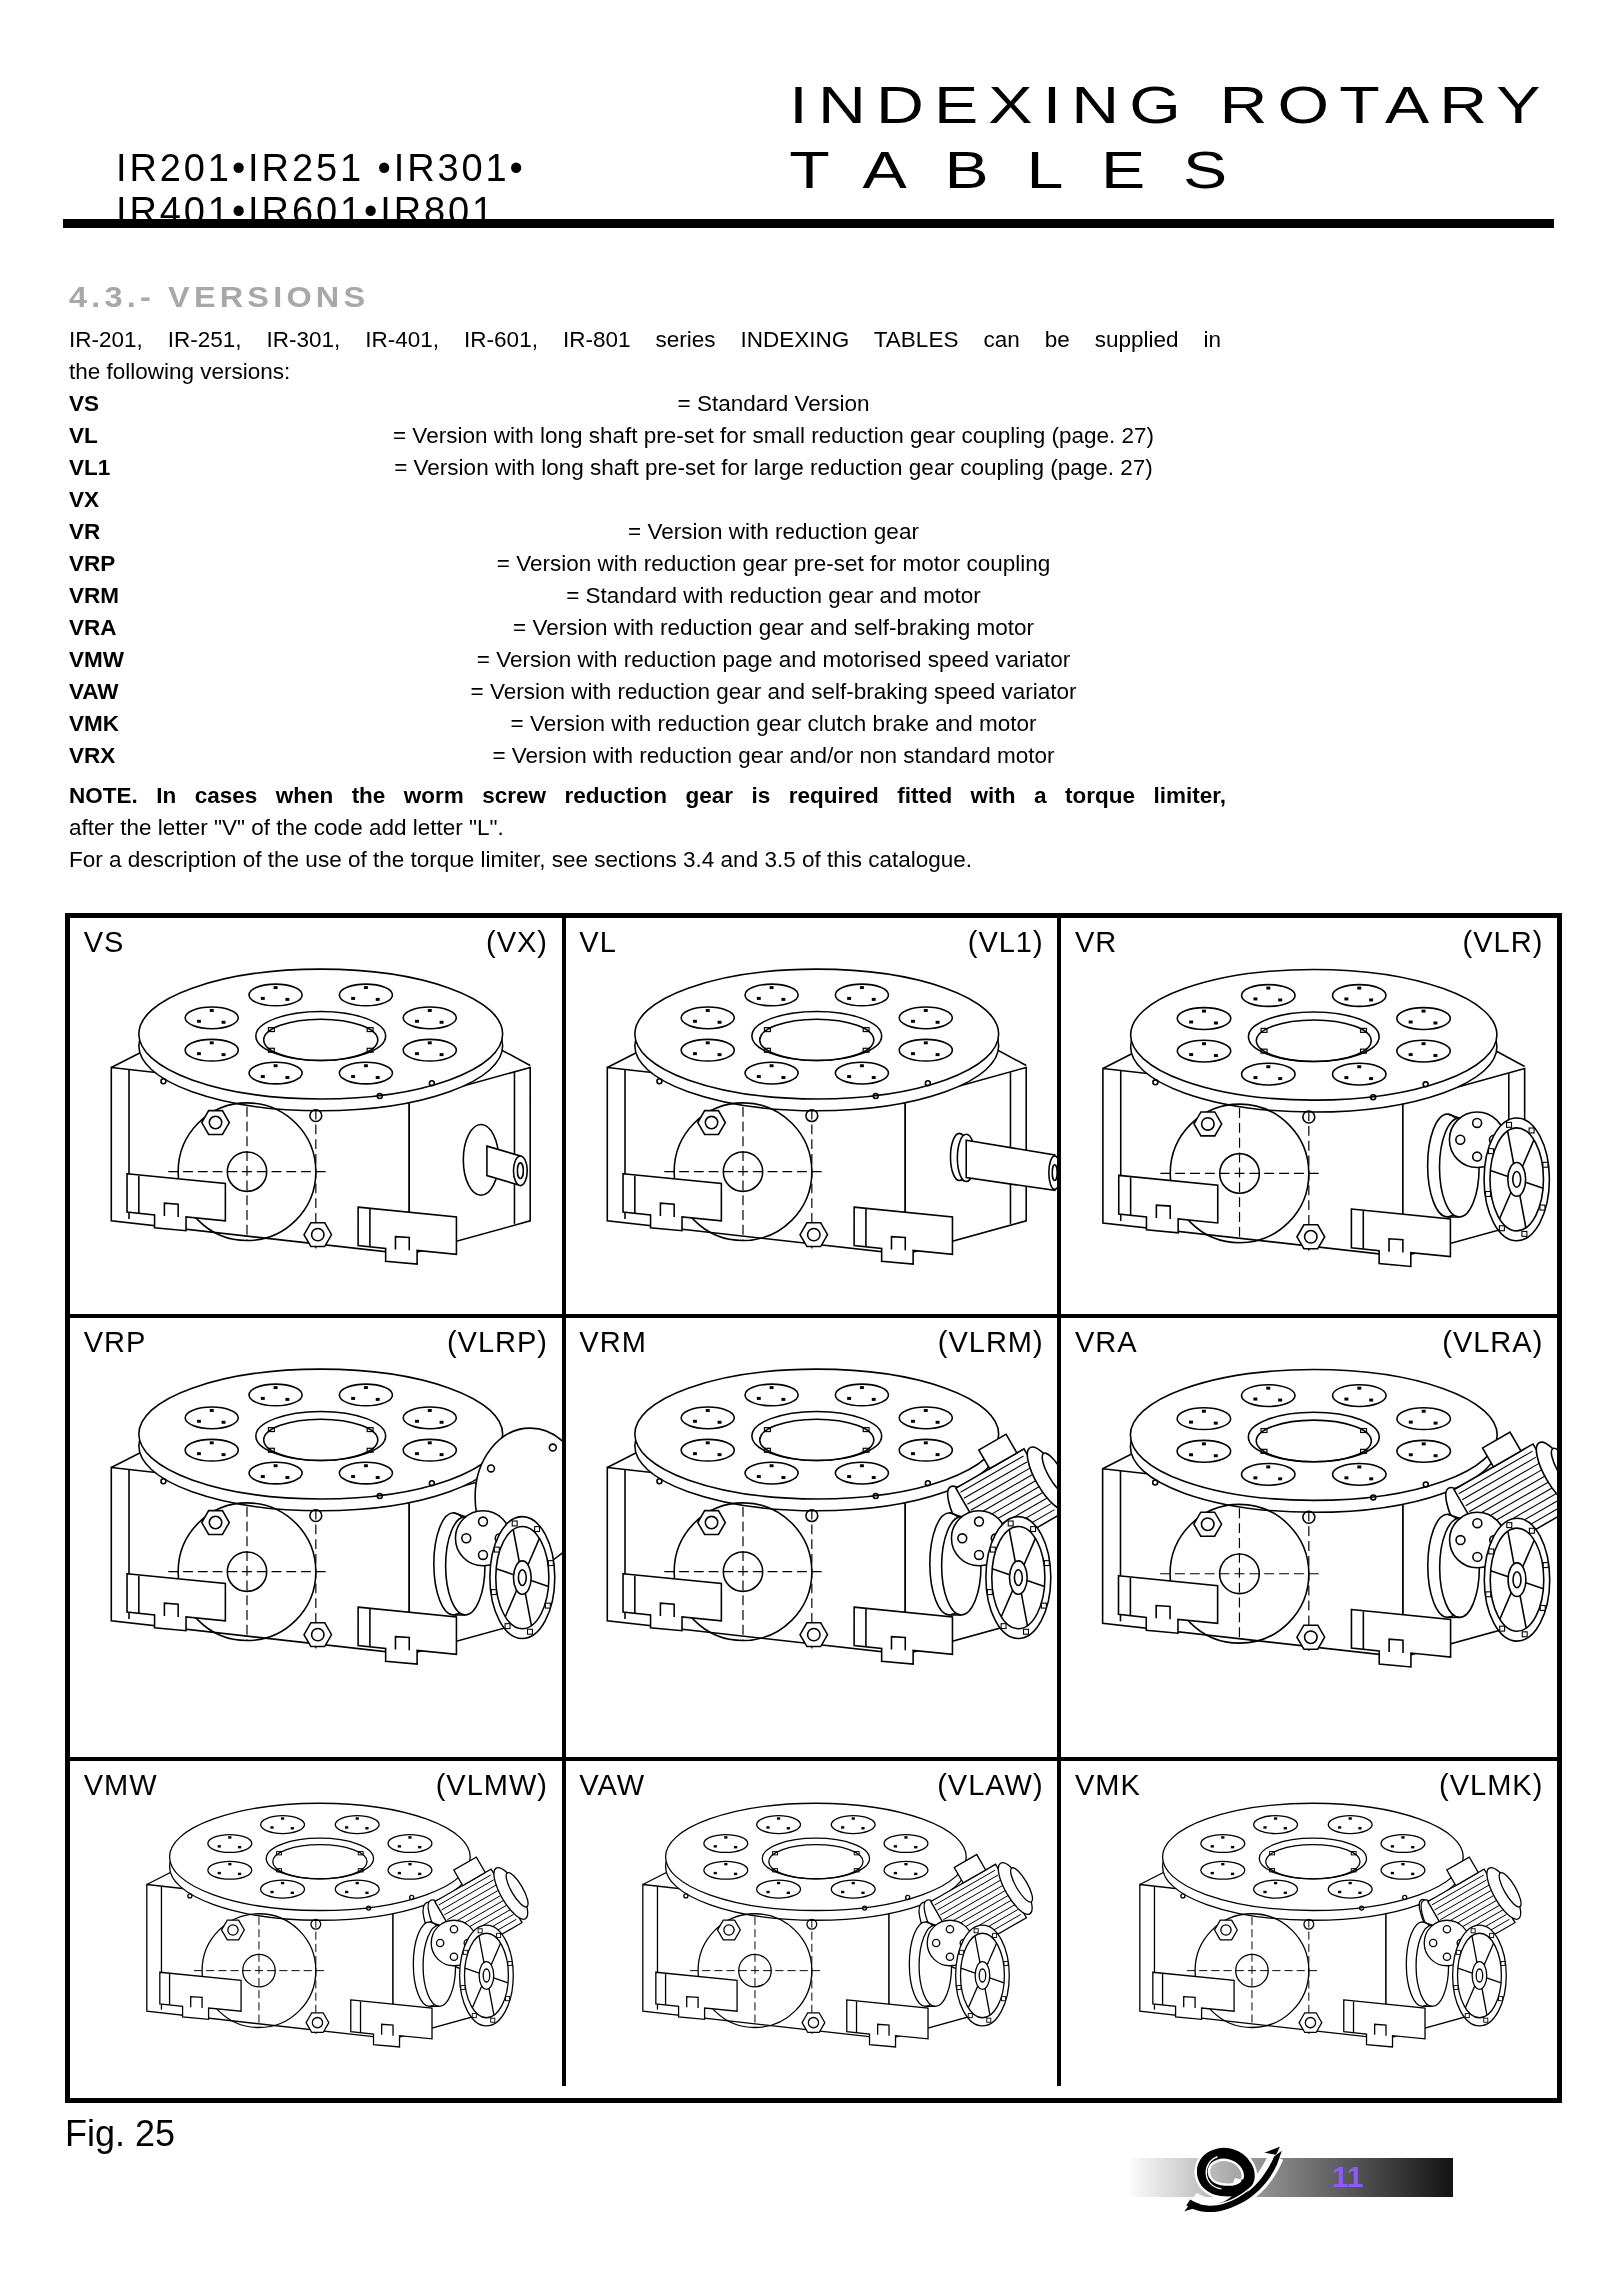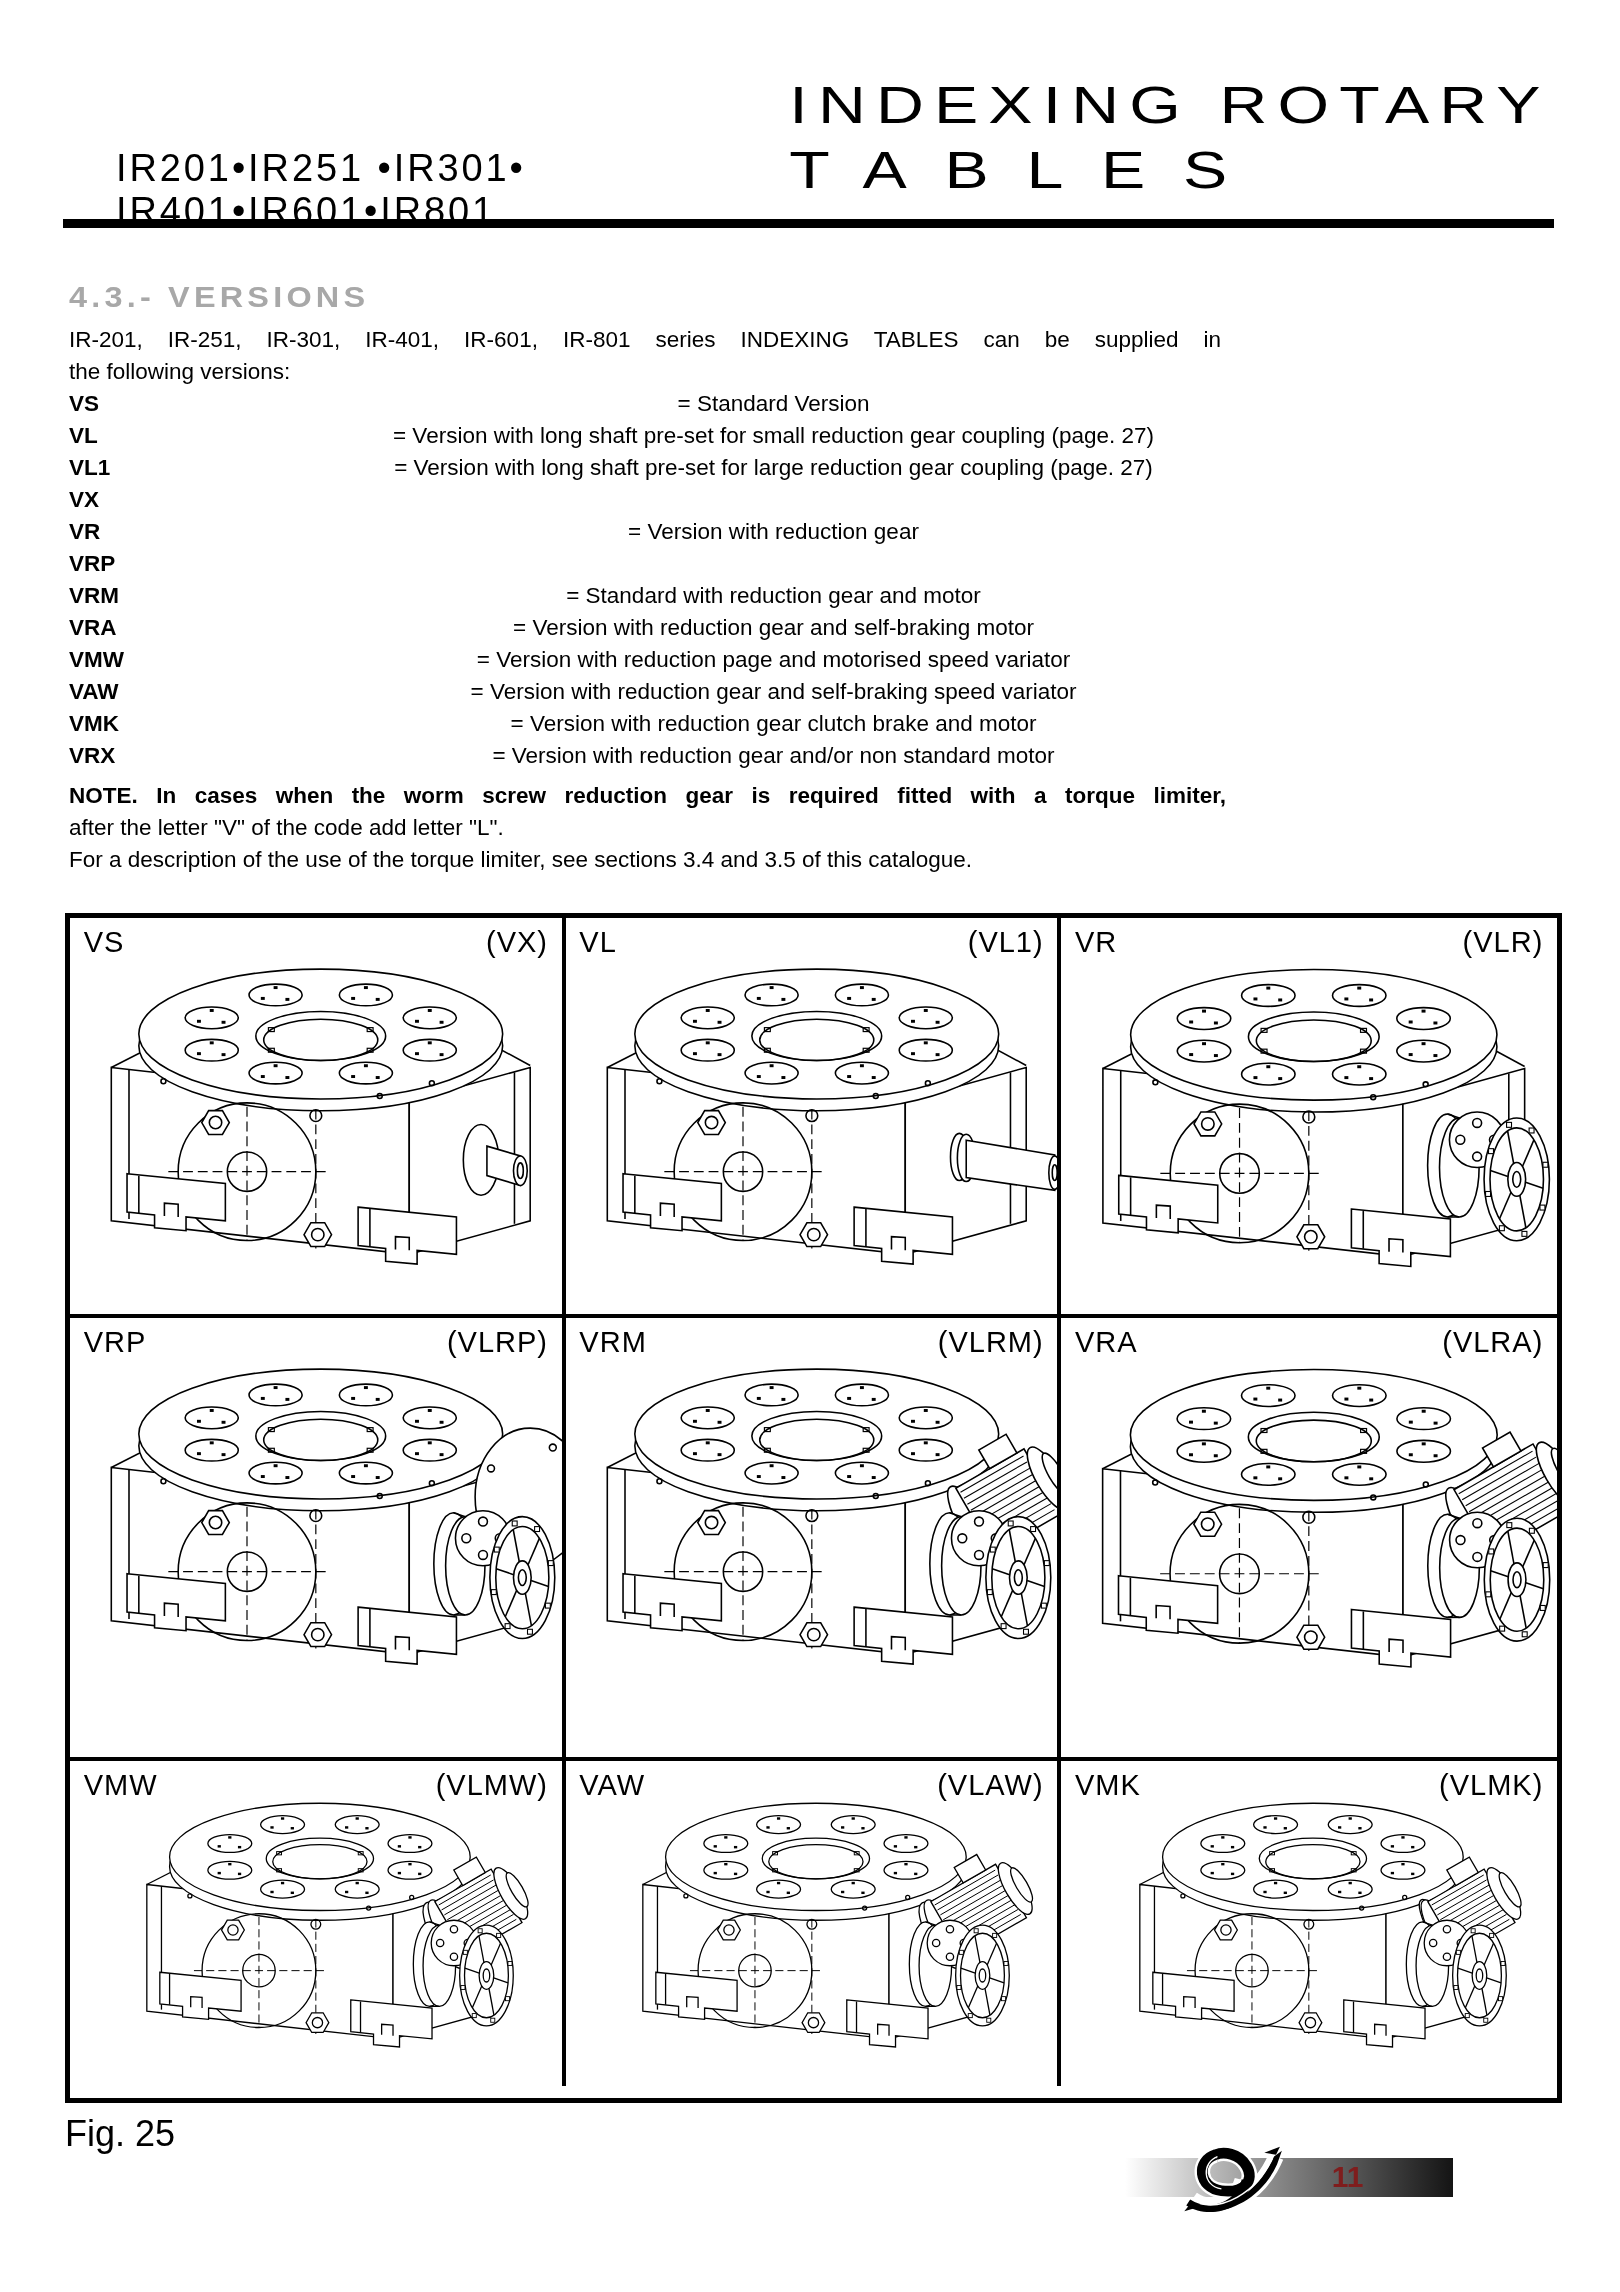--- a/index.html
+++ b/index.html
@@ -27,21 +27,21 @@
   .cell{position:relative;box-sizing:border-box;border-right:4.9px solid #000;border-bottom:4.9px solid #000;background:#fff;overflow:hidden;}
   .cell.lastcol{border-right:none;}
   .cell.lastrow{border-bottom:none;}
   .cell .lab{position:absolute;left:13.7px;top:7.8px;font-size:29px;letter-spacing:1px;z-index:2;}
   .cell .sub{position:absolute;right:13.7px;top:7.8px;font-size:29px;letter-spacing:1px;z-index:2;}
   .cell svg{position:absolute;left:0;top:0;width:100%;height:100%;}
   .figcap{position:absolute;left:65px;top:2113px;font-size:36px;font-weight:400;}
   
   .pagebar{position:absolute;left:1125px;top:2158px;width:328px;height:39px;}
   .logo{position:absolute;left:1182px;top:2141px;width:110px;height:80px;}
-  .pagenum{position:absolute;left:1313px;top:2160px;width:69px;text-align:center;font-size:30px;font-weight:700;color:#7f1d1d;}
+  .pagenum{position:absolute;left:1313px;top:2160px;width:69px;text-align:center;font-size:30px;font-weight:700;color:#8b5cf6;}
 </style>
 </head>
 <body>
 
 <div class="page">
 
   <div class="models">
     <div>IR201•IR251 •IR301•</div>
     <div>IR401•IR601•IR801</div>
   </div>
@@ -75,20 +75,21 @@
       </div>
       <div class="vrow">
         <div class="vcode">VX</div>
       </div>
       <div class="vrow">
         <div class="vcode">VR</div>
         <div class="vdesc">= Version with reduction gear</div>
       </div>
       <div class="vrow">
         <div class="vcode">VRP</div>
+        <div class="vdesc">= Version with reduction gear pre-set for motor coupling</div>
       </div>
       <div class="vrow">
         <div class="vcode">VRM</div>
         <div class="vdesc">= Standard with reduction gear and motor</div>
       </div>
       <div class="vrow">
         <div class="vcode">VRA</div>
         <div class="vdesc">= Version with reduction gear and self-braking motor</div>
       </div>
       <div class="vrow">

